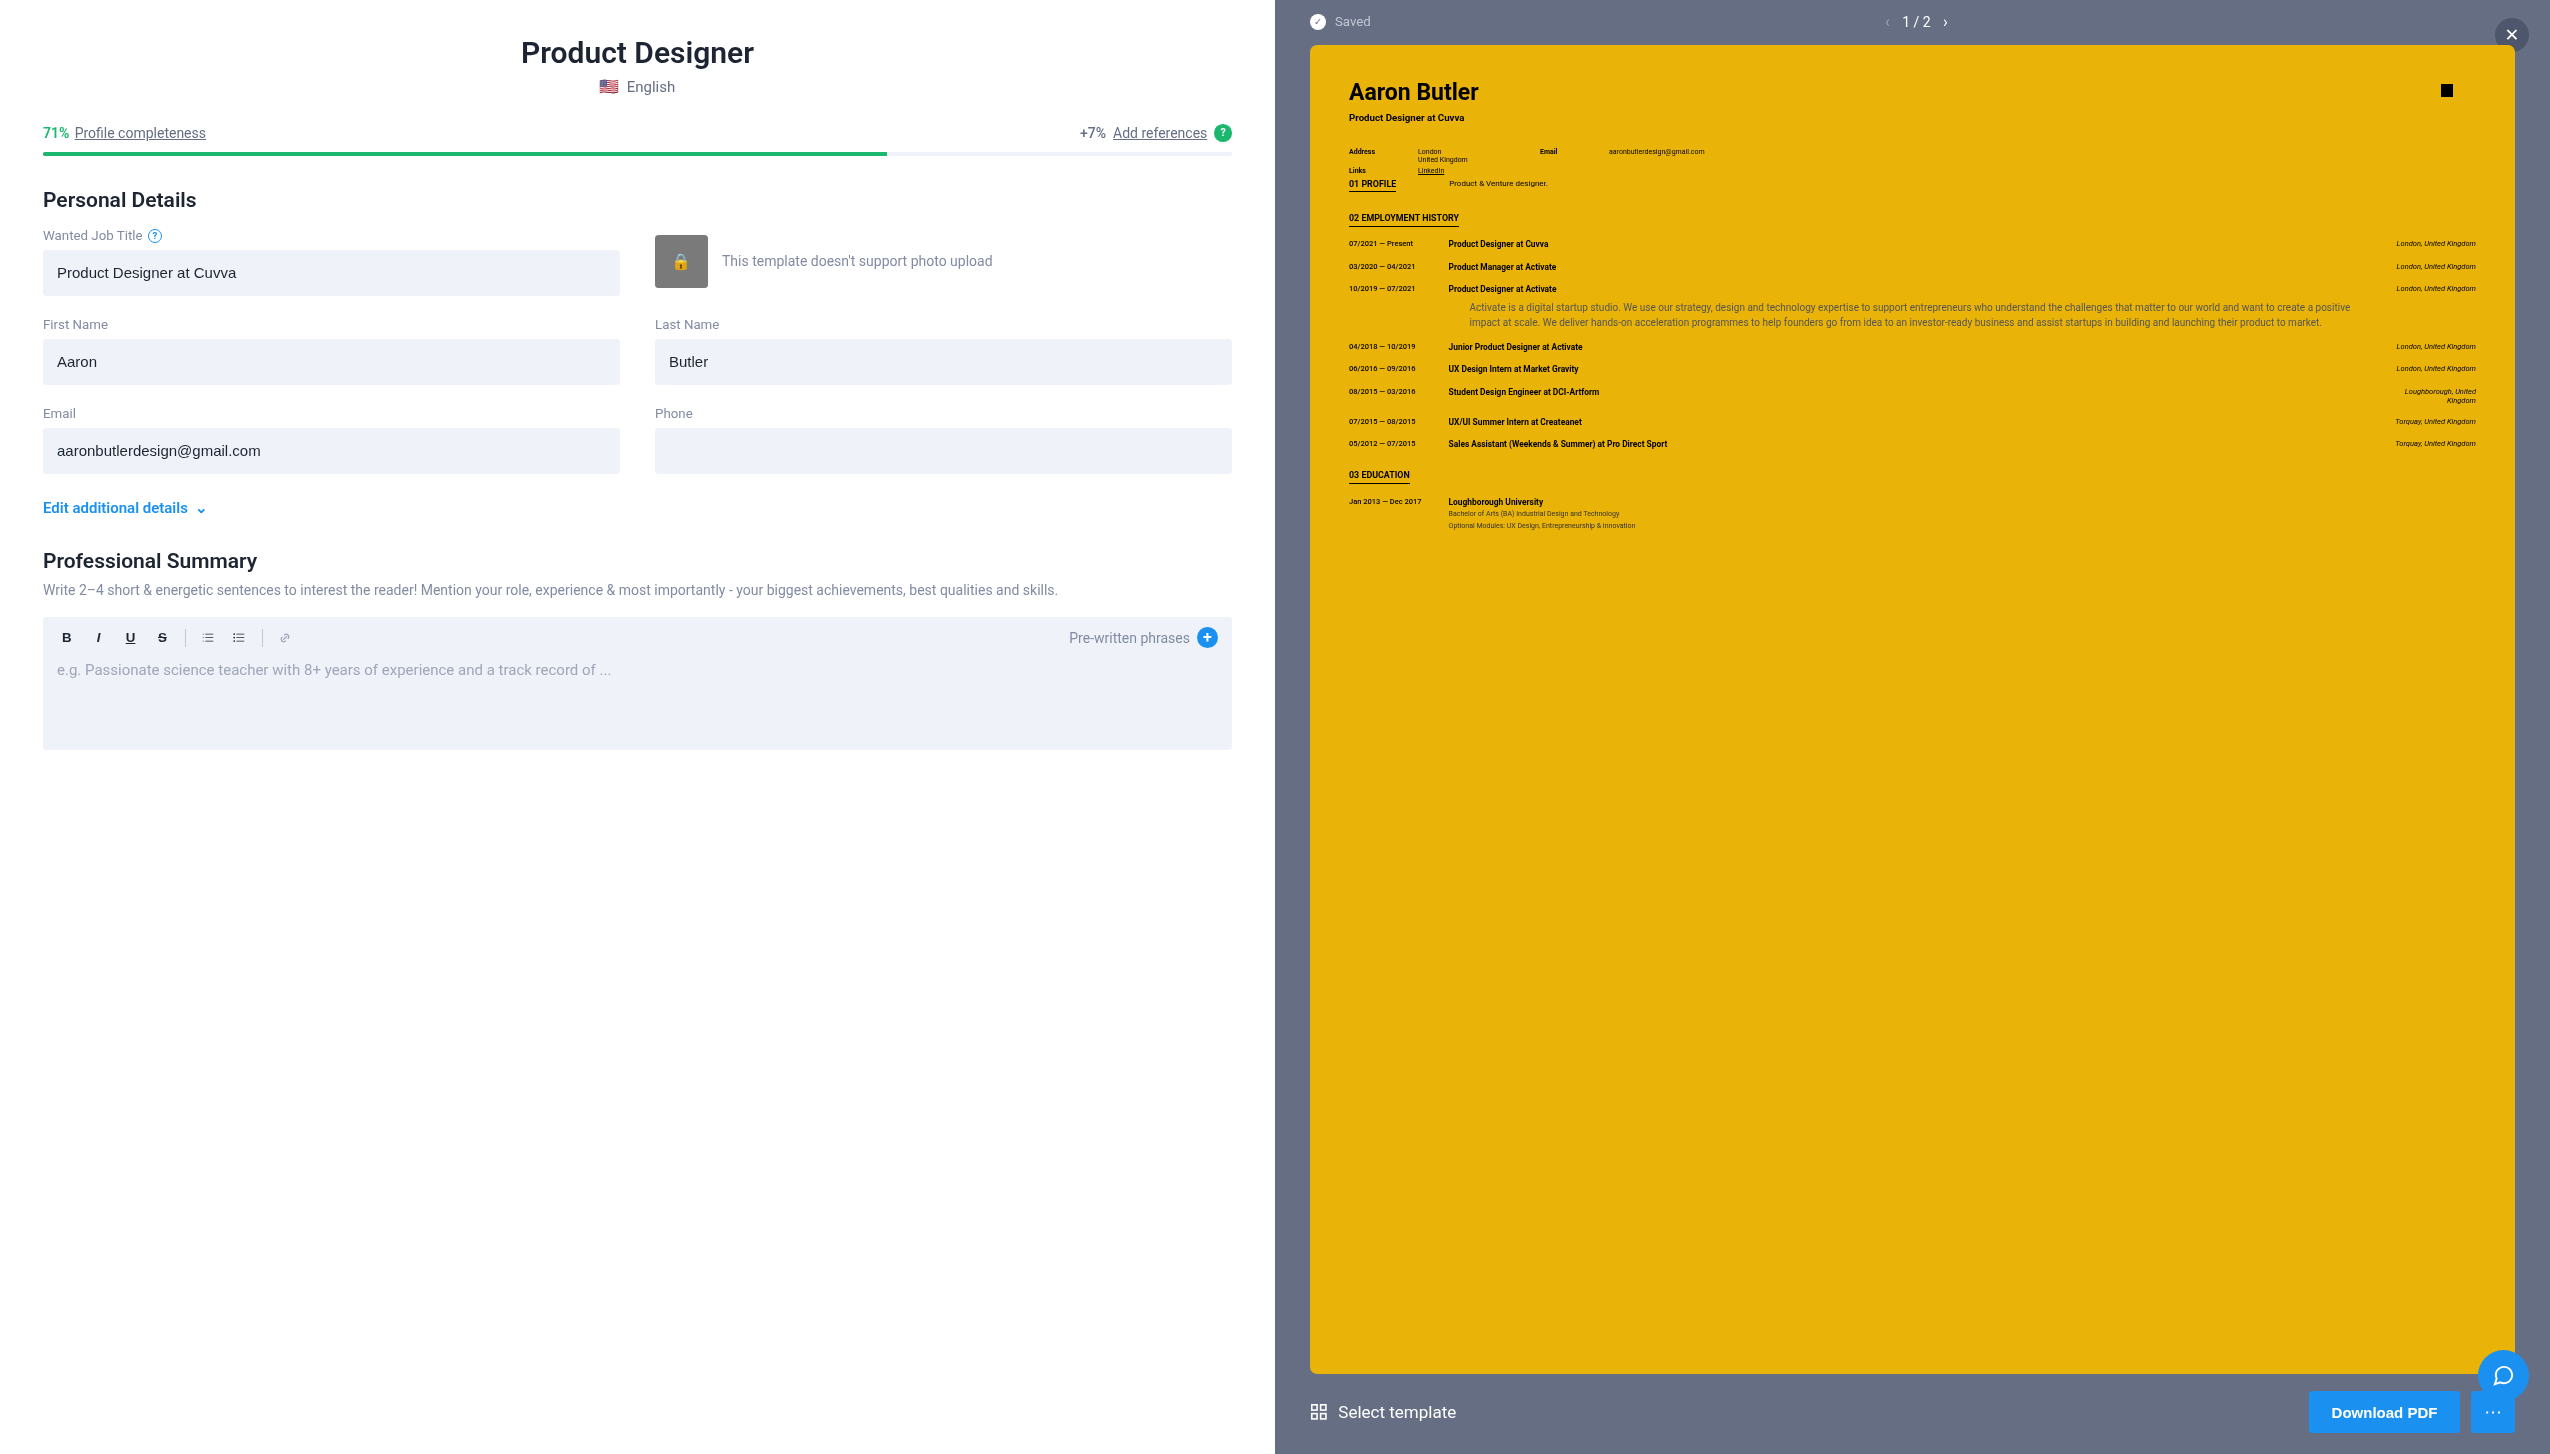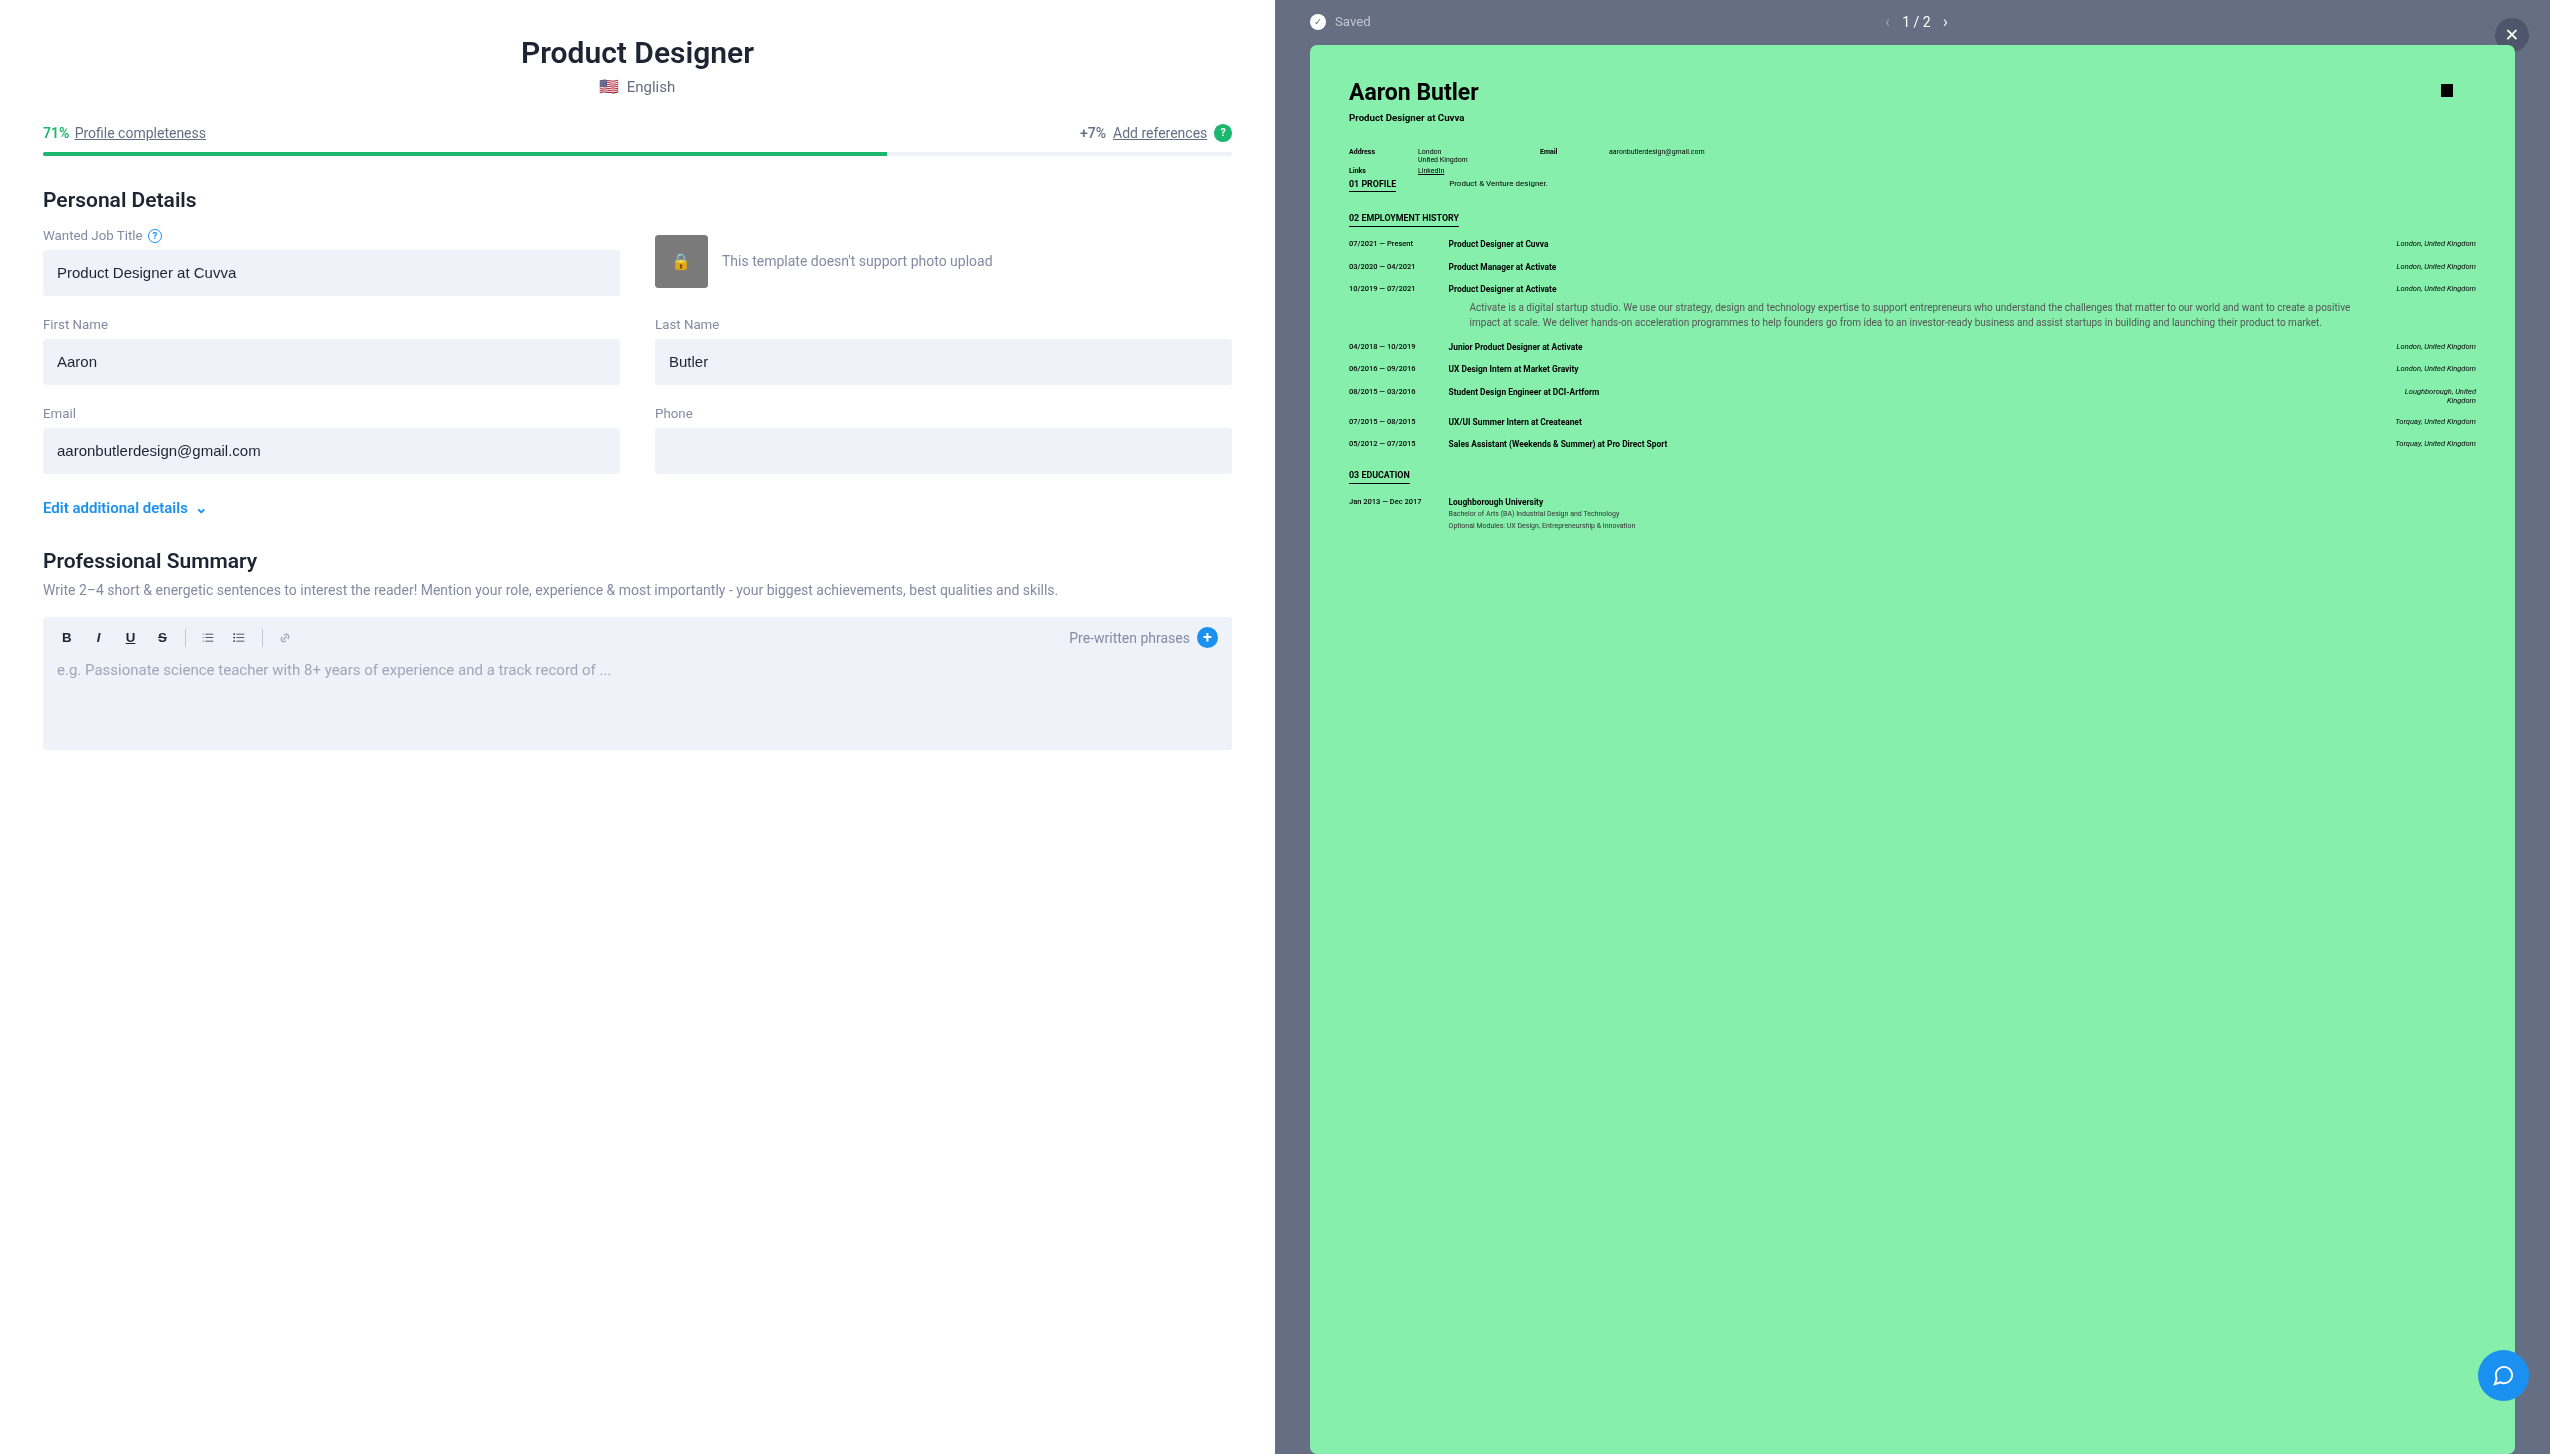--- a/index.html
+++ b/index.html
@@ -147,21 +147,21 @@
     .pager-btn { color: #9ca3b5; cursor: pointer; font-size: 16px; }
     .pager-btn.active { color: #fff; }
     .close-btn {
       width: 34px; height: 34px; border-radius: 50%;
       background: #4d566b; color: #fff; display: flex;
       align-items: center; justify-content: center;
       position: absolute; top: 17.7px; right: 21px;
       cursor: pointer; font-size: 17.7px;
     }
     .preview-doc {
-      background: #86efac; margin: 7px 35px 0; border-radius: 7px;
+      background: #eab308; margin: 7px 35px 0; border-radius: 7px;
       flex: 1; overflow: hidden; padding: 34px 39px;
       font-size: 8px; color: #000;
     }
     .doc-name { font-size: 23px; font-weight: 700; }
     .doc-role { font-size: 9.7px; font-weight: 700; margin-top: 5.3px; }
     .doc-square {
       position: absolute; width: 12.4px; height: 12.4px;
       background: #000; top: 39px; right: 62px;
     }
     .doc-info {
@@ -415,20 +415,35 @@
         <span></span>
         <span></span>
         <span class="doc-edu-sub">Bachelor of Arts (BA) Industrial Design and Technology</span>
         <span></span>
         <span></span>
         <span class="doc-edu-sub">Optional Modules: UX Design, Entrepreneurship &amp; Innovation</span>
       </div>
     </div>
   </div>
 
+  <div class="preview-footer">
+    <div class="select-template">
+      <svg width="17.7" height="17.7" viewBox="0 0 20 20" fill="none" stroke="#fff" stroke-width="1.8">
+          <rect x="2" y="2" width="6" height="6"></rect>
+          <rect x="12" y="2" width="6" height="6"></rect>
+          <rect x="2" y="12" width="6" height="6"></rect>
+          <rect x="12" y="12" width="6" height="6"></rect>
+        </svg>
+      <span>Select template</span>
+    </div>
+    <div class="footer-right">
+      <button class="download-btn">Download PDF</button>
+      <button class="more-btn">⋯</button>
+    </div>
+  </div>
 
   <div class="chat-fab">
     <svg width="23" height="23" viewBox="0 0 24 24" fill="none" stroke="#fff" stroke-width="2">
         <path d="M21 11.5a8.38 8.38 0 01-.9 3.8 8.5 8.5 0 01-7.6 4.7 8.38 8.38 0 01-3.8-.9L3 21l1.9-5.7a8.38 8.38 0 01-.9-3.8 8.5 8.5 0 014.7-7.6 8.38 8.38 0 013.8-.9h.5a8.48 8.48 0 018 8v.5z"></path>
       </svg>
   </div>
 </div>
 
 
 </body></html>

